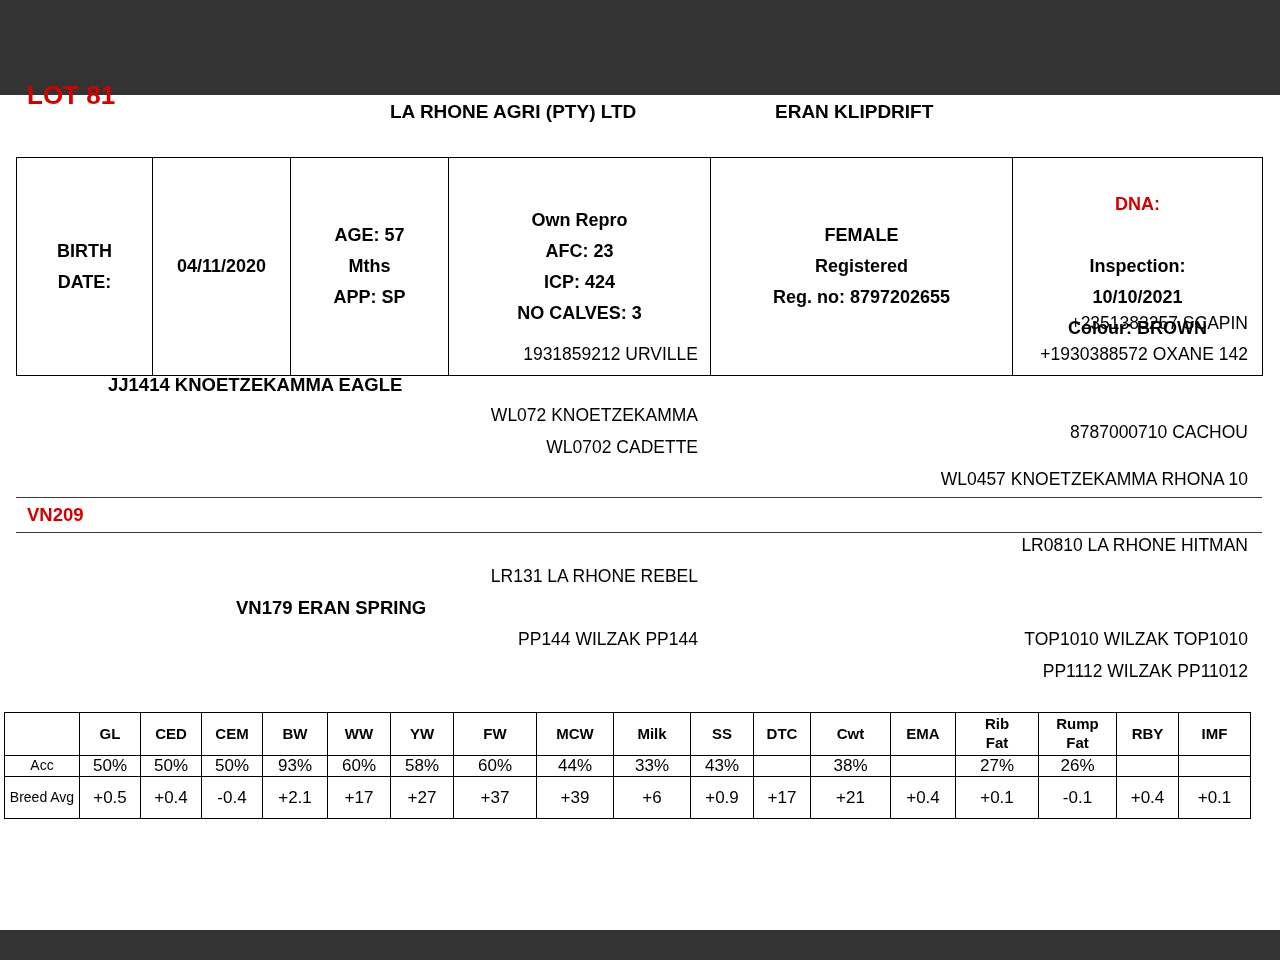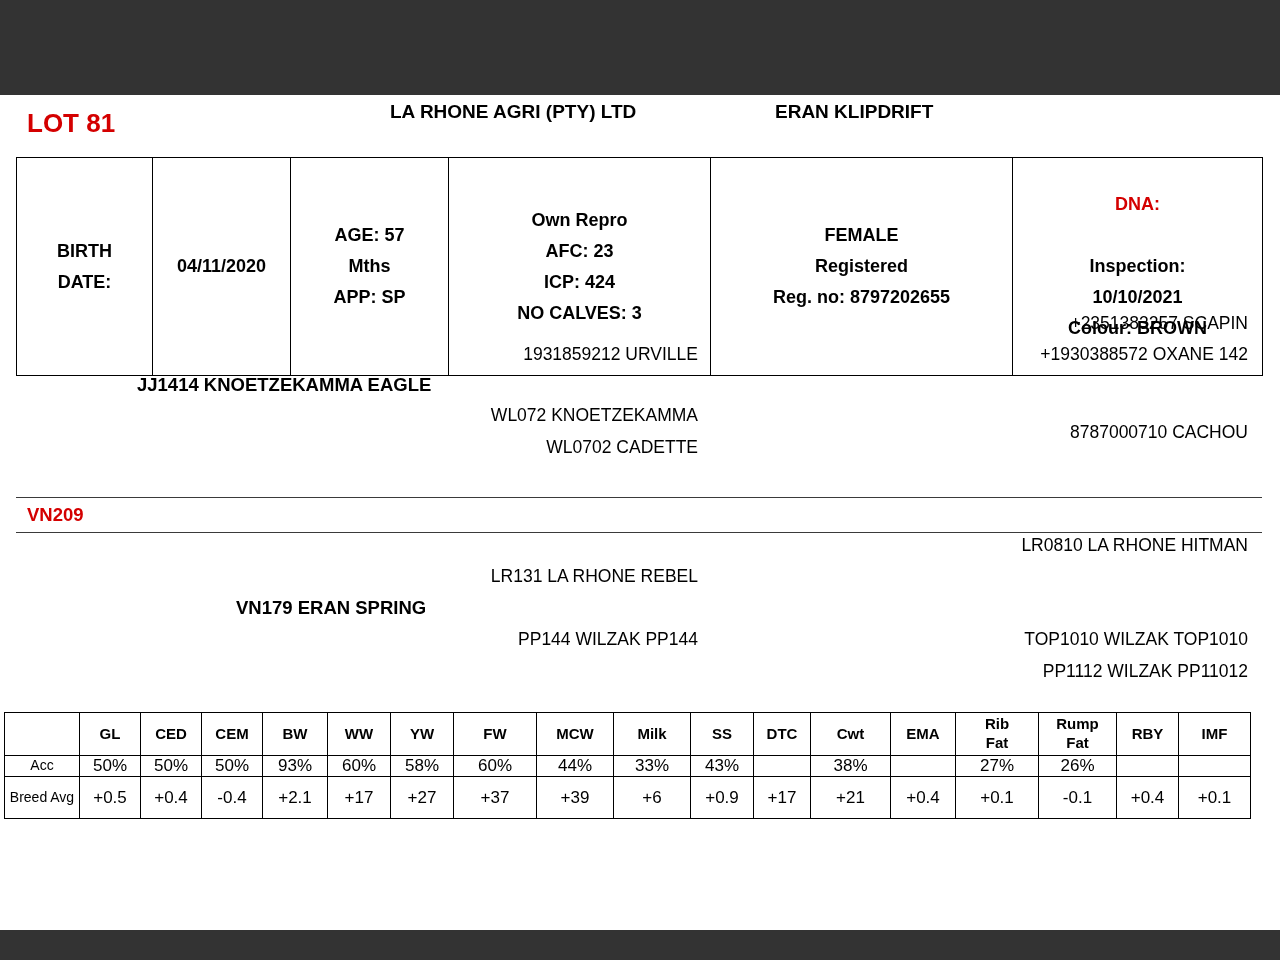--- a/index.html
+++ b/index.html
@@ -5,21 +5,21 @@
   html,body{margin:0;padding:0}
   body{
     width:1280px;height:960px;position:relative;overflow:hidden;
     background:#ffffff;color:#000;
     font-family:"Liberation Sans", sans-serif;
   }
   .bar{position:absolute;left:0;width:1280px;background:var(--bar_dark,#333333)}
   .bar.top{top:0;height:95px}
   .bar.bottom{top:930px;height:30px}
 
-  .lot{position:absolute;left:27px;top:108px;font-size:26px;font-weight:bold;color:var(--accent_red,#d40000);white-space:nowrap}
+  .lot{position:absolute;left:27px;top:80px;font-size:26px;font-weight:bold;color:var(--accent_red,#d40000);white-space:nowrap}
   .company{position:absolute;left:390px;top:101px;font-size:19px;font-weight:bold;white-space:nowrap}
   .animal-name{position:absolute;left:775px;top:101px;font-size:19px;font-weight:bold;white-space:nowrap}
 
   table{border-collapse:collapse}
 
   .info-table{position:absolute;left:16px;top:157px;width:1246px;table-layout:fixed}
   .info-table td{
     border:1px solid #000;text-align:center;vertical-align:middle;
     font-weight:bold;font-size:18px;line-height:31px;height:126px;
     white-space:pre-line;padding:0 4px;
@@ -84,24 +84,25 @@
 Colour: BROWN</span>
       </td>
     </tr>
   </tbody>
 </table>
 
 <div class="ped">
   <div class="p r" style="top:8px">+2351383257 SCAPIN</div>
   <div class="p r" style="top:39px">+1930388572 OXANE 142</div>
   <div class="p m" style="top:39px">1931859212 URVILLE</div>
-  <div class="p b" style="top:69px;left:121px">JJ1414 KNOETZEKAMMA EAGLE</div>
+  <div class="p b" style="top:69px;left:92px">JJ1414 KNOETZEKAMMA EAGLE</div>
   <div class="p m" style="top:100px">WL072 KNOETZEKAMMA</div>
   <div class="p r" style="top:117px">8787000710 CACHOU</div>
   <div class="p m" style="top:132px">WL0702 CADETTE</div>
+  <div class="p r" style="top:164px">WL0457 KNOETZEKAMMA RHONA 10</div>
 
   <div class="hr" style="top:192px"></div>
   <div class="p b red" style="top:199px;left:11px">VN209</div>
   <div class="hr" style="top:227px"></div>
 
   <div class="p r" style="top:230px">LR0810 LA RHONE HITMAN</div>
   <div class="p m" style="top:261px">LR131 LA RHONE REBEL</div>
   <div class="p b" style="top:292px;left:220px">VN179 ERAN SPRING</div>
   <div class="p m" style="top:324px">PP144 WILZAK PP144</div>
   <div class="p r" style="top:324px">TOP1010 WILZAK TOP1010</div>

